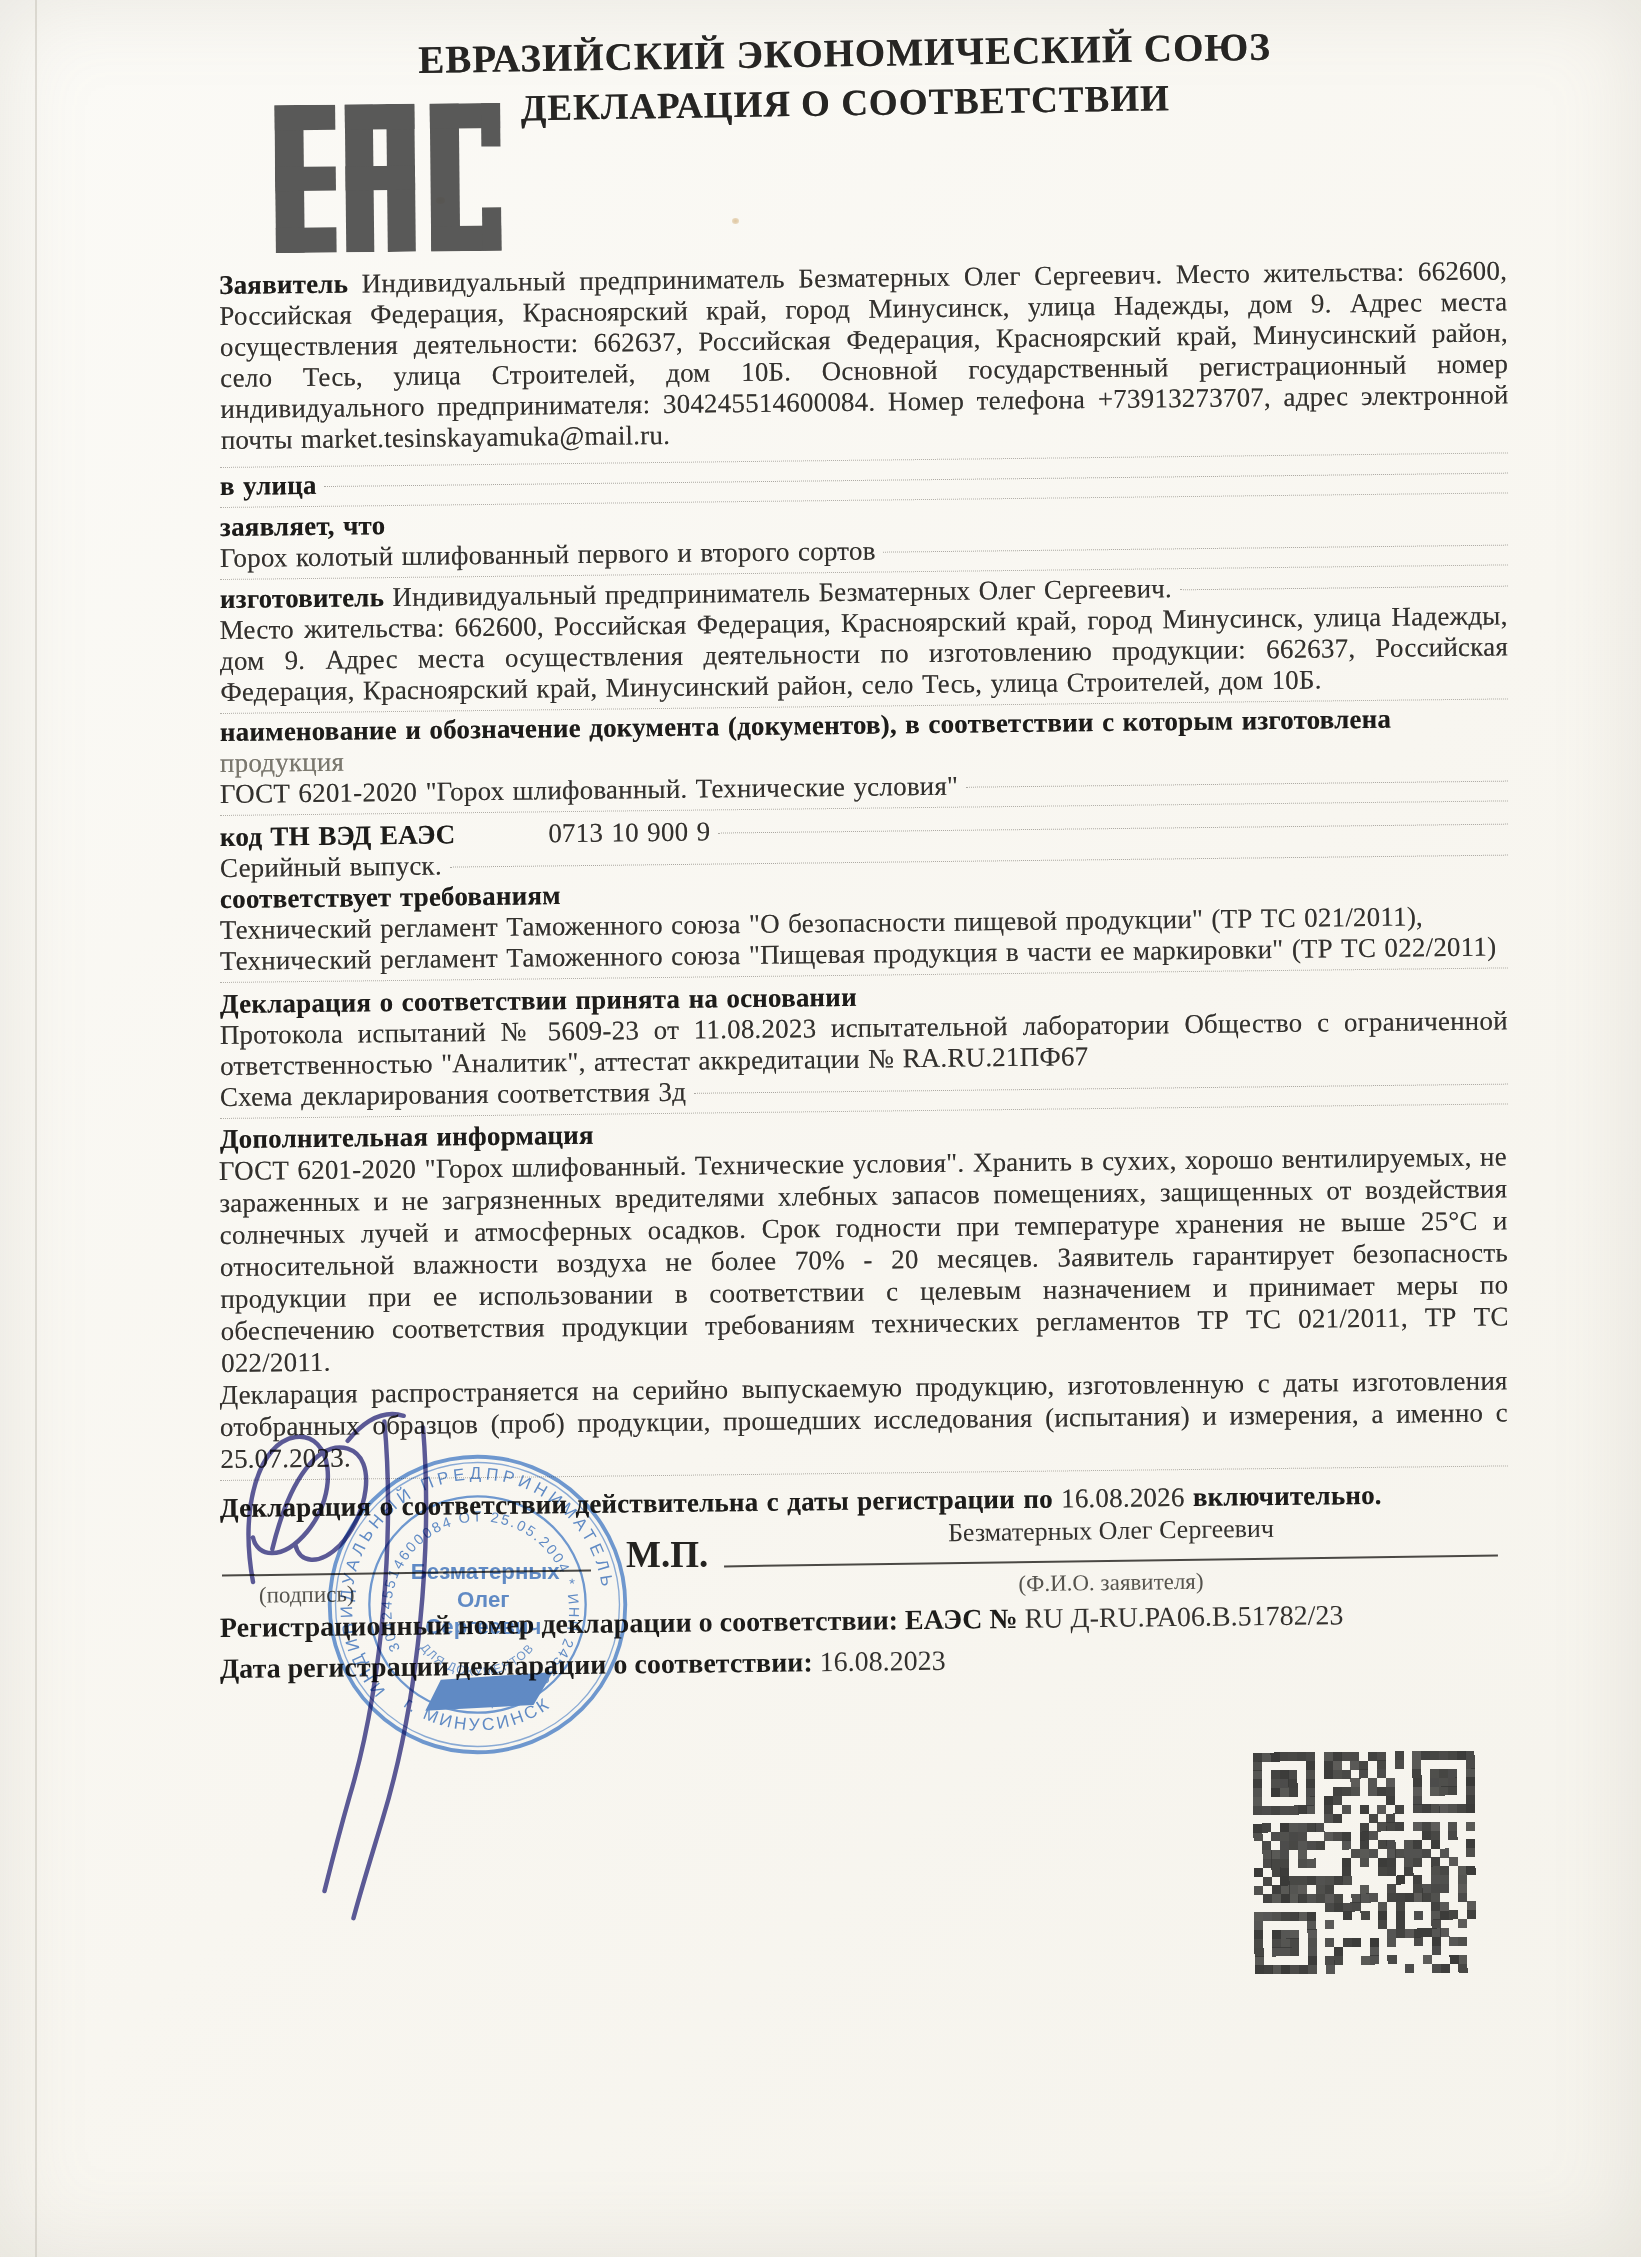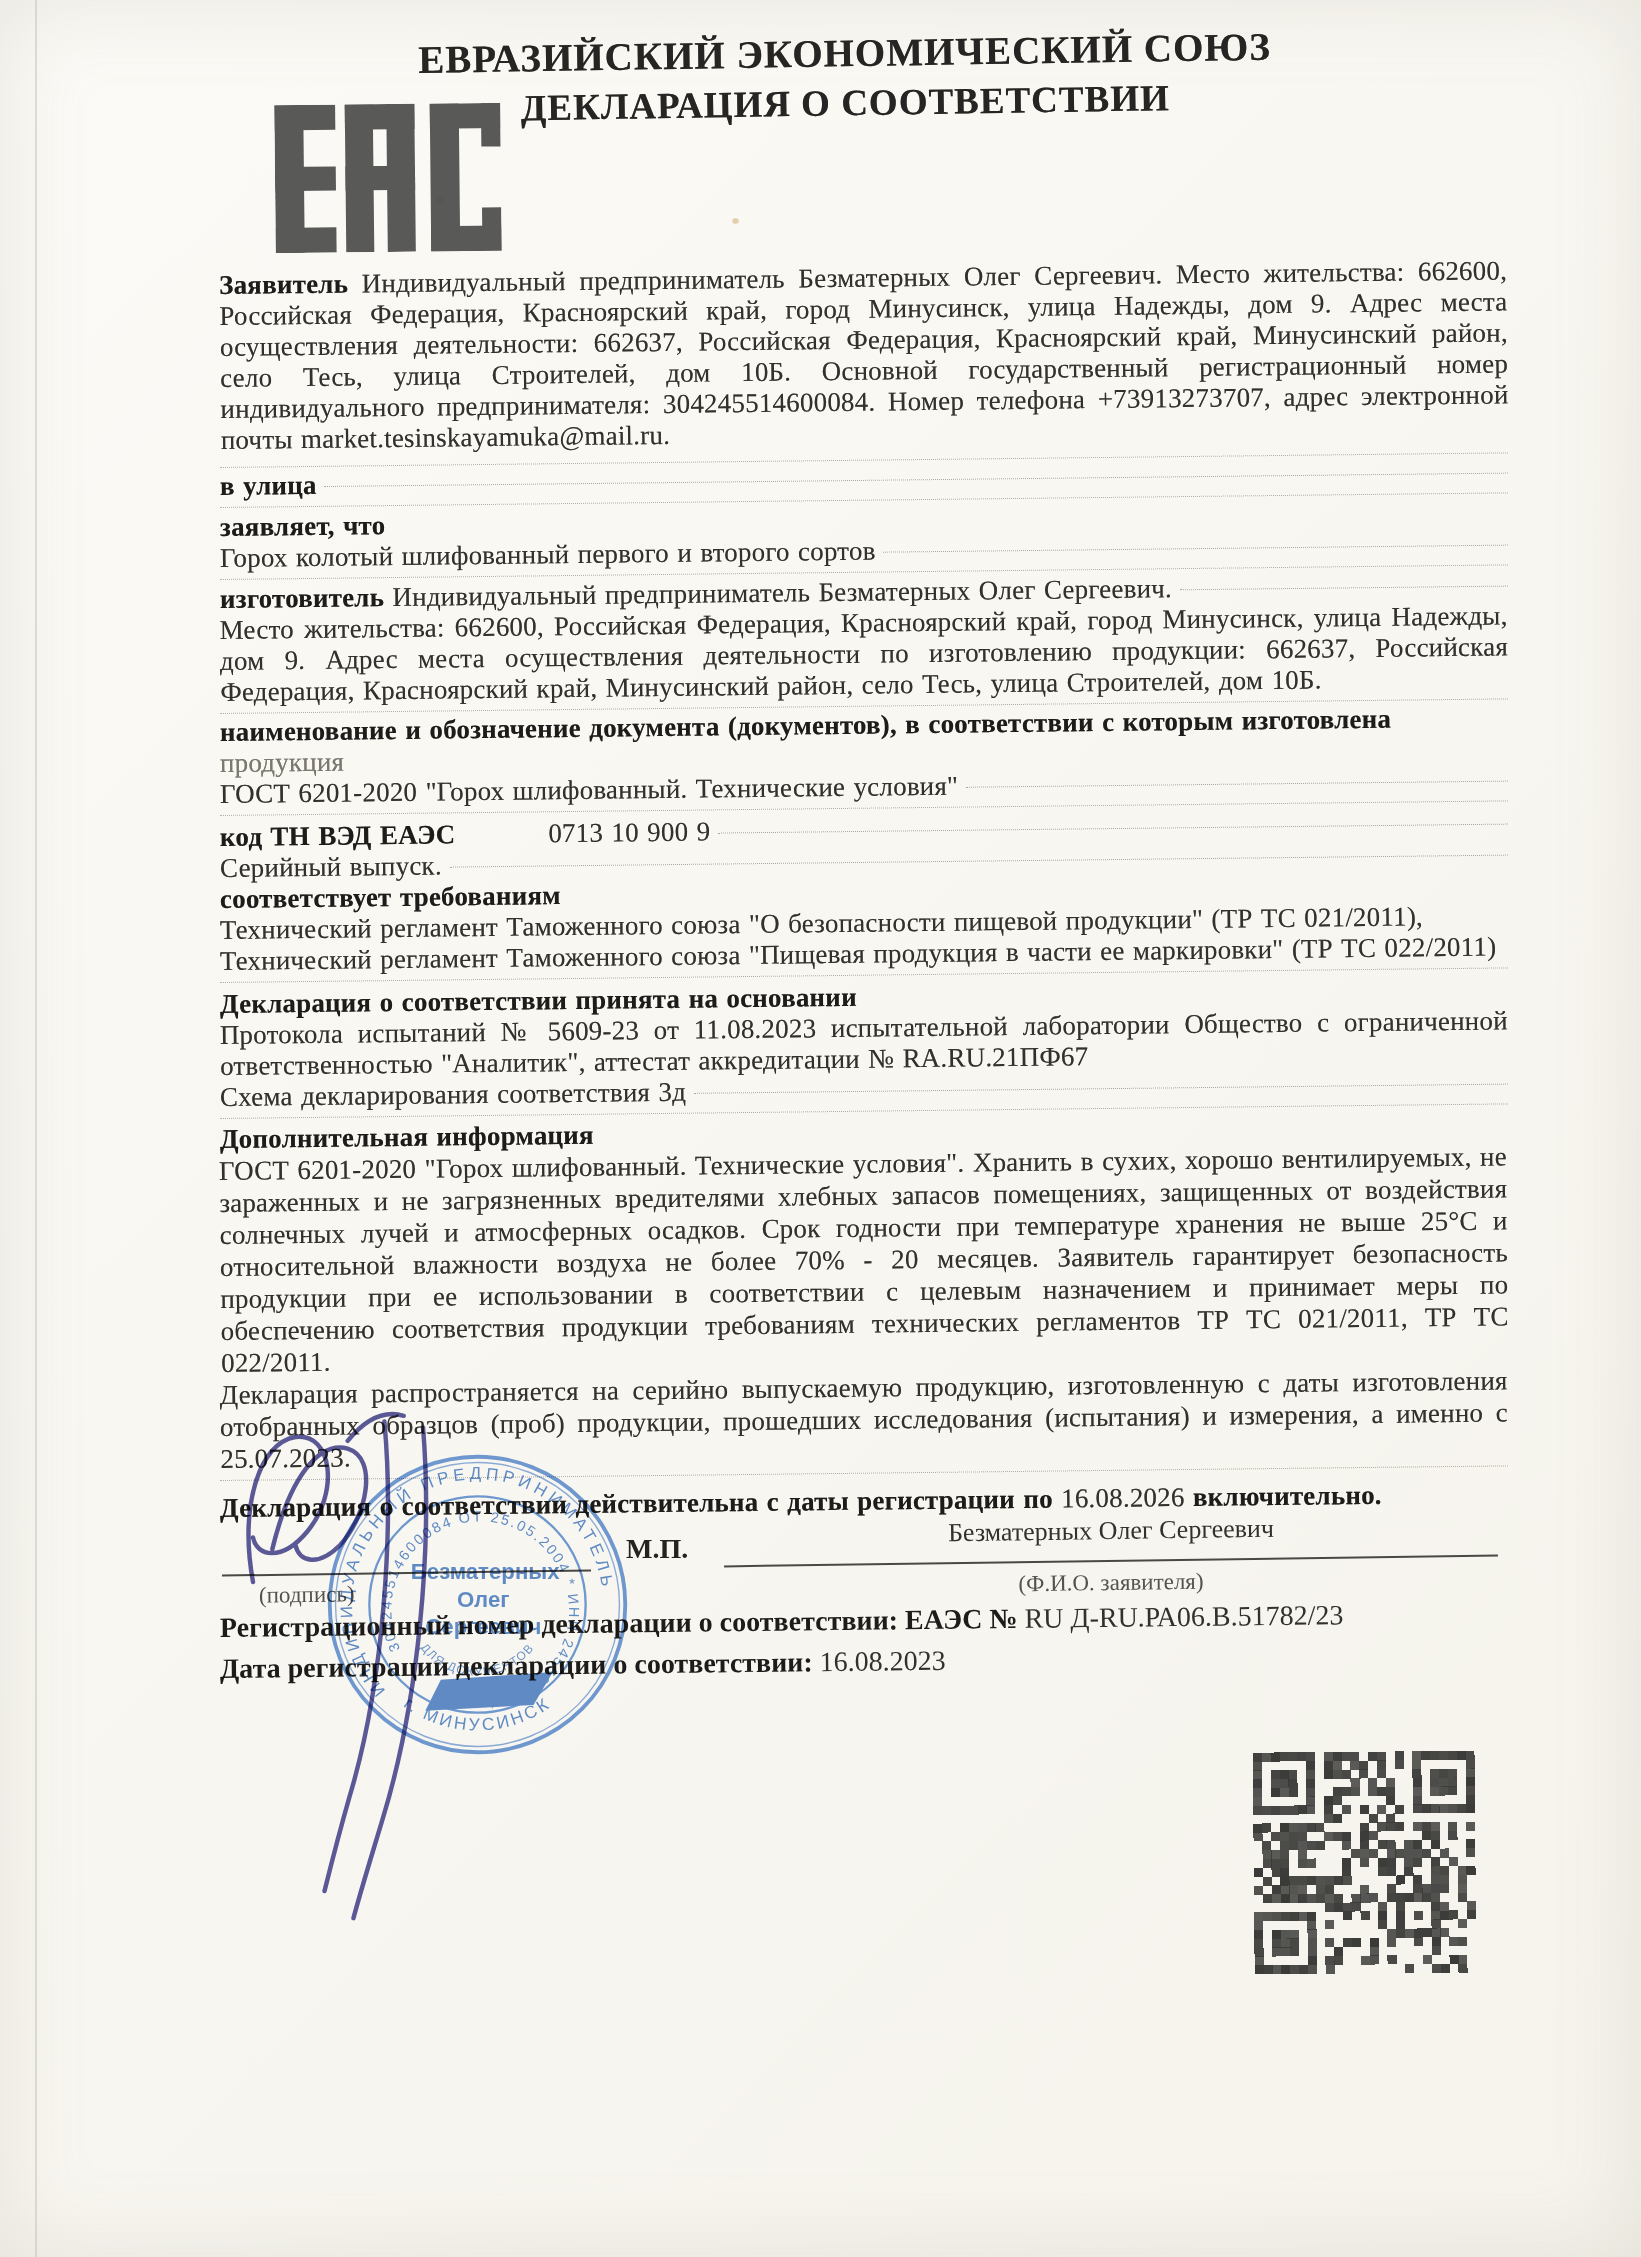--- a/index.html
+++ b/index.html
@@ -32,21 +32,21 @@
   .row .lead{flex:1;border-bottom:1.9px dotted rgba(105,102,94,.55);transform:translateY(-6.8px);margin-left:7.7px;min-width:19.3px;}
   .dotrule{height:1.9px;border-bottom:1.9px dotted rgba(105,102,94,.5);margin:2.9px 0 3.9px 0;}
   .sp6{height:5.8px;} .sp2{height:1.9px;}
   .add{line-height:32px;}
   .validity{margin-top:11.6px;font-weight:bold;color:#1d1c1a;}
   .validity .reg-date{font-weight:normal;color:#33312e;}
   .tnved-row .val{margin-left:93px;}
 
   
   .abs{position:absolute;}
-  .mp{left:626px;top:1533px;font-size:28px;font-weight:bold;color:#242320;}
+  .mp{left:626px;top:1533px;font-size:37px;font-weight:bold;color:#242320;}
   .rule{border-bottom:2.9px solid #4a4844;height:0;}
   .rule-left{left:222px;top:1572px;width:369px;transform:rotate(-0.8deg);}
   .rule-right{left:724px;top:1560px;width:774px;transform:rotate(-0.8deg);}
   .fio{left:724px;top:1516px;width:774px;text-align:center;font-size:26px;transform:rotate(-0.8deg);}
   .fio-cap{left:724px;top:1570px;width:774px;text-align:center;font-size:23px;color:#55534d;transform:rotate(-0.8deg);}
   .sig-cap{left:259px;top:1582px;font-size:23px;color:#55534d;transform:rotate(-0.8deg);}
   .reg-line{left:220px;top:1612px;width:1284px;font-size:28px;}
   .reg-line2{left:220px;top:1653px;width:1284px;font-size:28px;}
   .reg-line .b,.reg-line2 .b{font-weight:bold;color:#1d1c1a;}
 

